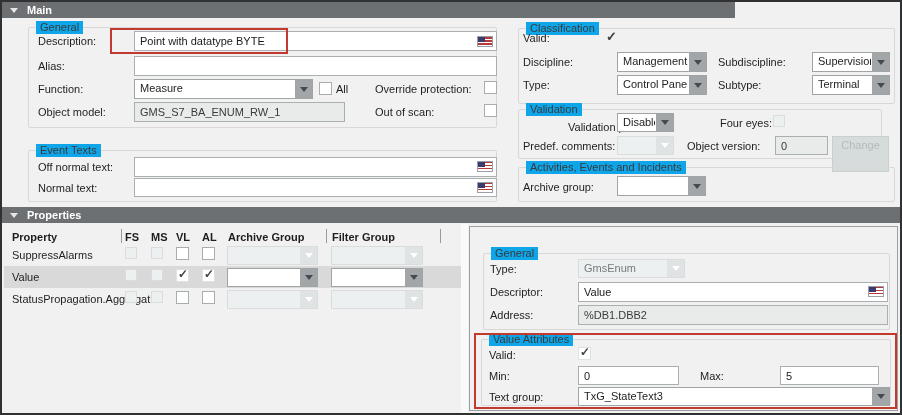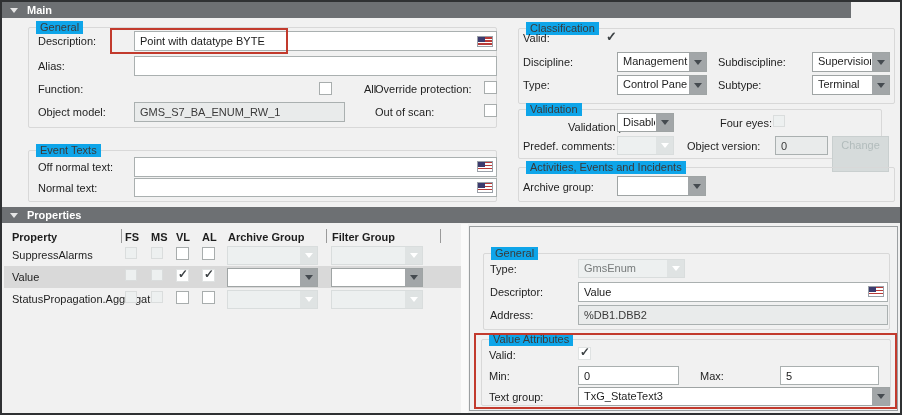--- a/index.html
+++ b/index.html
@@ -50,36 +50,40 @@
   .sep{position:absolute;width:1px;height:14px;background:#9a9a9a;}
   .selrow{position:absolute;background:#d9d9d9;}
   .panelbox{position:absolute;border:1px solid #9b9fa1;background:#f1f1f1;box-sizing:border-box;}
   .vgap{position:absolute;background:#fafafa;}
 </style>
 </head>
 <body>
 
 <div class="stage">
 
-  <div class="hdr" style="left:2px;top:2px;width:849px;"><span class="tri"></span><span>Main</span></div>
+  <div class="hdr" style="left:2px;top:2px;width:733px;"><span class="tri"></span><span>Main</span></div>
 
   <div class="grp" style="left:28px;top:27px;width:469px;height:101px;">
     <span class="legend">General</span>
   </div>
   <div class="lbl" style="left:38px;top:35px;">Description:</div>
   <div class="txt" style="left:134px;top:31px;width:363px;height:20px;"><span>Point with datatype BYTE</span></div>
   <span class="flag" style="left:477px;top:36px;"></span>
   <div class="redbox" style="left:110px;top:28px;width:178px;height:26px;"></div>
 
   <div class="lbl" style="left:38px;top:60px;">Alias:</div>
   <div class="txt" style="left:134px;top:56px;width:363px;height:20px;"><span></span></div>
 
   <div class="lbl" style="left:38px;top:83px;">Function:</div>
+  <div class="combo" style="left:134px;top:79px;width:179px;height:20px;">
+    <span class="cv">Measure</span>
+    <span class="ab"></span>
+  </div>
   <span class="chk" style="left:319px;top:82px;"></span>
-  <div class="lbl" style="left:336px;top:83px;margin-left:28px;">All</div>
+  <div class="lbl" style="left:336px;top:83px;">All</div>
   <div class="lbl" style="left:375px;top:83px;">Override protection:</div>
   <span class="chk" style="left:484px;top:81px;"></span>
 
   <div class="lbl" style="left:38px;top:106px;">Object model:</div>
   <div class="txt ro" style="left:134px;top:102px;width:211px;height:20px;"><span>GMS_S7_BA_ENUM_RW_1</span></div>
   <div class="lbl" style="left:375px;top:106px;">Out of scan:</div>
   <span class="chk" style="left:484px;top:104px;"></span>
 
   <div class="grp" style="left:28px;top:150px;width:469px;height:52px;">
     <span class="legend">Event Texts</span>

